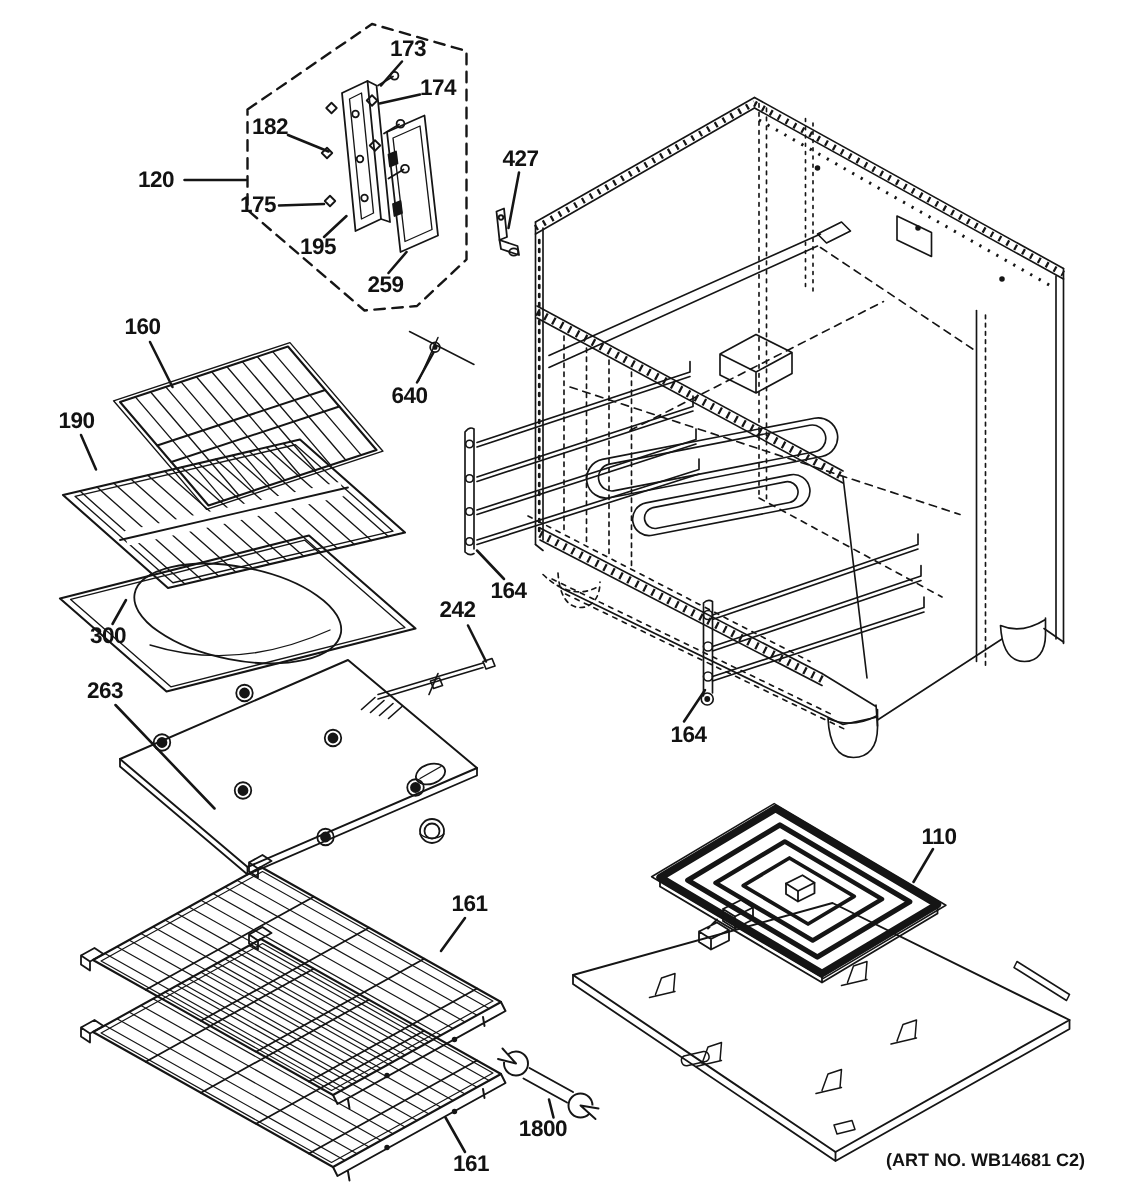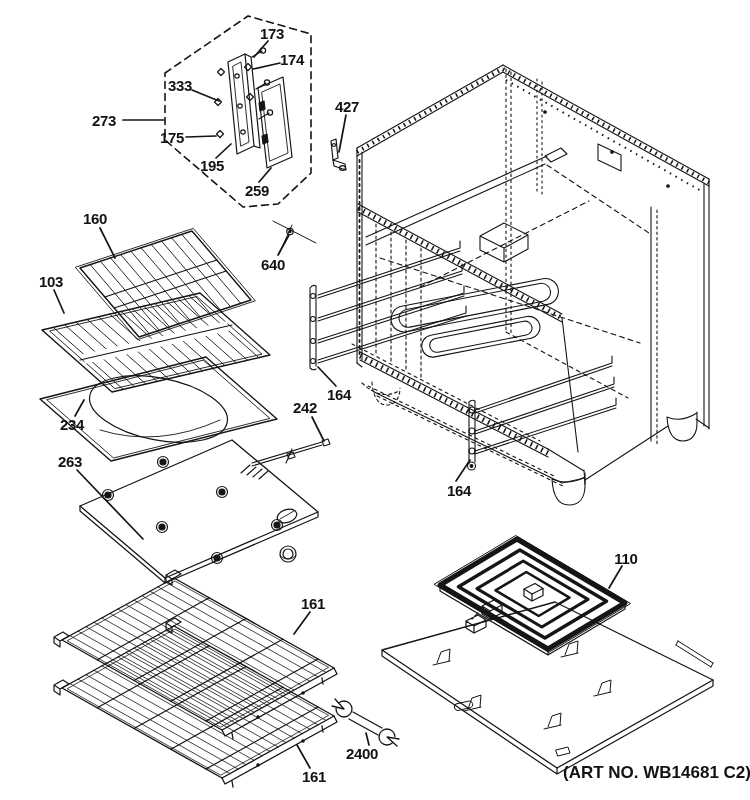--- a/index.html
+++ b/index.html
@@ -7,21 +7,21 @@
   body { width:750px; height:800px; font-family:"Liberation Sans",sans-serif; }
   .stage { position:relative; width:750px; height:800px; background:#ffffff; overflow:hidden; }
   .stage svg { position:absolute; left:0; top:0; }
   .callout {
     position:absolute; transform:translate(-50%,-50%);
     font-weight:700; font-size:15px; color:#121212; letter-spacing:-0.3px;
     white-space:nowrap; line-height:1;
   }
   .artno {
     position:absolute; transform:translate(-50%,-50%);
-    font-weight:700; font-size:17px; color:#121212; white-space:nowrap;
+    font-weight:700; font-size:12px; color:#121212; white-space:nowrap;
   }
 </style>
 </head>
 <body>
 
 <div class="stage">
 
 <svg width="750" height="800" viewBox="0 0 750 800">
   <g fill="none" stroke="#151515" stroke-width="1.2" stroke-linecap="round" stroke-linejoin="round">
 
@@ -259,36 +259,36 @@
       <path d="M312,417 L324,441"></path>
       <path d="M77,470 L143,539"></path>
       <path d="M310,612 L294,634"></path>
       <path d="M310,768 L297,745"></path>
       <path d="M622,566 L609,588"></path>
       <path d="M369,745 L366,733"></path>
     </g>
   </g>
 </svg>
 
-<div class="callout" style="left:104px;top:120px">273</div>
+<div class="callout" style="left:104px;top:120px">120</div>
 <div class="callout" style="left:272px;top:33px">173</div>
 <div class="callout" style="left:292px;top:59px">174</div>
-<div class="callout" style="left:180px;top:85px">333</div>
+<div class="callout" style="left:180px;top:85px">182</div>
 <div class="callout" style="left:172px;top:137px">175</div>
 <div class="callout" style="left:212px;top:165px">195</div>
 <div class="callout" style="left:257px;top:190px">259</div>
 <div class="callout" style="left:347px;top:106px">427</div>
 <div class="callout" style="left:273px;top:264px">640</div>
 <div class="callout" style="left:95px;top:218px">160</div>
-<div class="callout" style="left:51px;top:281px">103</div>
-<div class="callout" style="left:72px;top:424px">234</div>
+<div class="callout" style="left:51px;top:281px">190</div>
+<div class="callout" style="left:72px;top:424px">300</div>
 <div class="callout" style="left:339px;top:394px">164</div>
 <div class="callout" style="left:459px;top:490px">164</div>
 <div class="callout" style="left:305px;top:407px">242</div>
 <div class="callout" style="left:70px;top:461px">263</div>
 <div class="callout" style="left:313px;top:603px">161</div>
 <div class="callout" style="left:314px;top:776px">161</div>
 <div class="callout" style="left:626px;top:558px">110</div>
-<div class="callout" style="left:362px;top:753px">2400</div>
+<div class="callout" style="left:362px;top:753px">1800</div>
 
 <div class="artno" style="left:657px;top:773px">(ART NO. WB14681 C2)</div>
 
 </div>
 
 </body></html>

